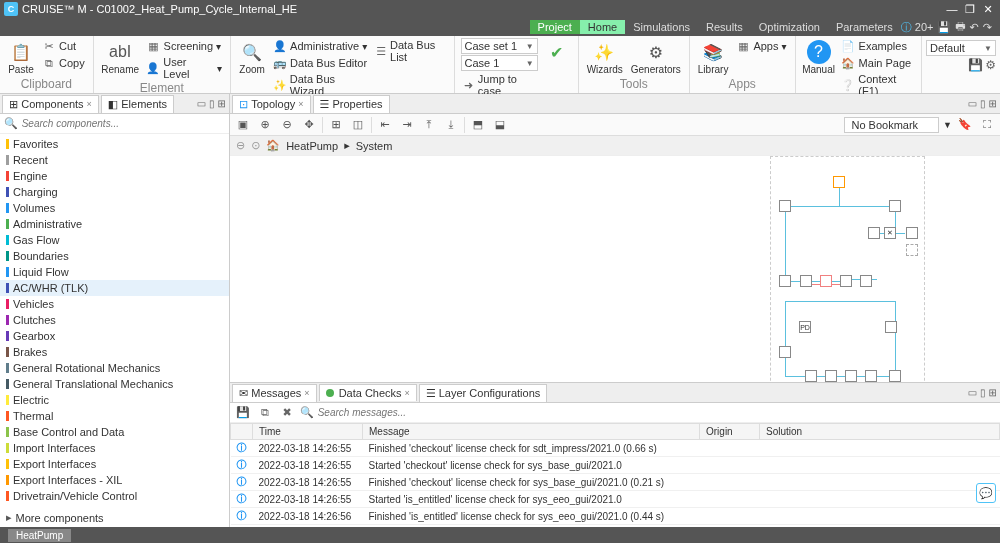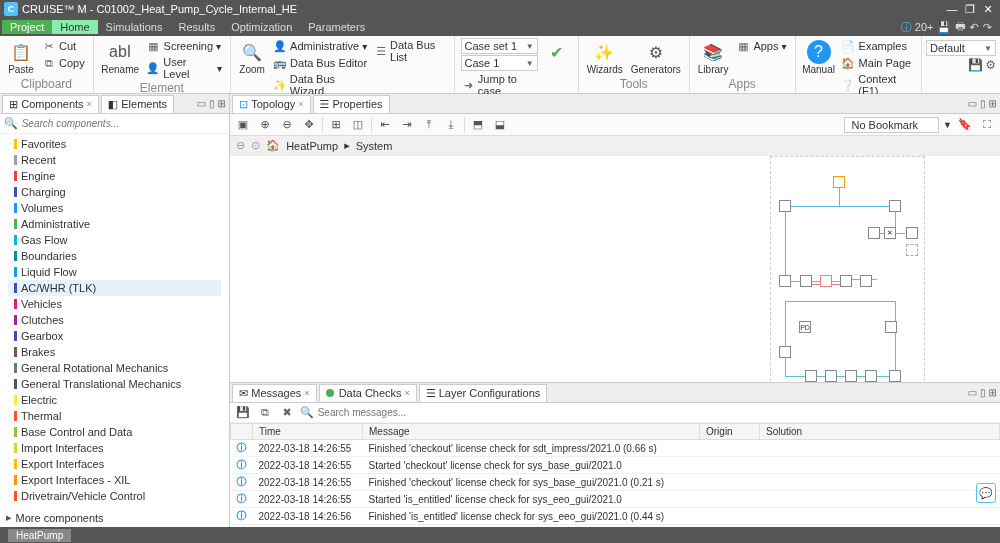--- a/index.html
+++ b/index.html
@@ -2,21 +2,21 @@
 <html><head>
 <meta charset="utf-8">
 <style>
 *{box-sizing:border-box;margin:0;padding:0;font-family:"Segoe UI",Tahoma,sans-serif;font-size:11px;color:#333}
 body{width:1000px;height:543px;background:#f0f0f0;overflow:hidden;position:relative}
 .titlebar{height:18px;background:#555;color:#fff;display:flex;align-items:center;padding:0 4px}
 .titlebar .logo{width:14px;height:14px;background:#4fc3f7;border-radius:2px;margin-right:4px;display:flex;align-items:center;justify-content:center;color:#fff;font-weight:bold;font-size:9px}
 .titlebar .title{color:#fff;flex:1}
 .titlebar .winbtns{display:flex;gap:2px}
 .titlebar .winbtns span{color:#fff;width:16px;text-align:center;cursor:pointer}
-.menubar{height:18px;background:#555;display:flex;align-items:center;padding:0 2px;justify-content:space-between}
+.menubar{height:18px;background:#555;display:flex;align-items:center;padding:0 2px;justify-content:flex-end}
 .menubar .menus{display:flex}
 .menubar .menu{padding:1px 8px;color:#ddd;cursor:pointer}
 .menubar .menu.project{background:#4caf50;color:#fff}
 .menubar .menu.active{background:#86efac;color:#333}
 .menubar .right{display:flex;align-items:center;gap:4px;padding-right:6px}
 .menubar .right span{color:#ddd}
 .menubar .right .badge{color:#4fc3f7}
 .ribbon{height:58px;background:#fbfbfb;border-bottom:1px solid #ccc;display:flex}
 .ribbon-group{border-right:1px solid #ddd;padding:2px 6px;display:flex;flex-direction:column;justify-content:space-between}
 .ribbon-group .label{text-align:center;font-size:12px;color:#888;margin-top:auto}
@@ -33,21 +33,21 @@
 .main{display:flex;height:calc(100% - 18px - 18px - 58px - 16px)}
 .left-panel{width:230px;background:#fff;border-right:1px solid #ccc;display:flex;flex-direction:column}
 .panel-tabs{height:20px;display:flex;align-items:center;background:#eee;border-bottom:1px solid #ccc;padding:0 2px}
 .panel-tab{padding:2px 6px;background:#fff;border:1px solid #ccc;border-bottom:none;margin-right:2px;display:flex;align-items:center;gap:3px;cursor:pointer;font-size:10px}
 .panel-tab .x{font-size:9px;color:#888}
 .panel-tabs .spacer{flex:1}
 .panel-tabs .wbtns{display:flex;gap:1px}
 .panel-tabs .wbtns span{font-size:10px;color:#666;cursor:pointer;padding:0 1px}
 .search-row{height:20px;display:flex;align-items:center;border-bottom:1px solid #eee;padding:0 4px;gap:4px}
 .search-row input{flex:1;border:none;outline:none;font-style:italic;color:#999;font-size:10px}
-.tree{flex:1;overflow-y:auto;padding:2px 8px}
+.tree{flex:1;overflow-y:auto;padding:2px 0}
 .tree-item{padding:2px 6px;display:flex;align-items:center;gap:4px;cursor:pointer;font-size:10.5px}
 .tree-item .bar{width:3px;height:10px}
 .tree-item.sel{background:#e5f1fb}
 .tree-more{padding:3px 6px;color:#555;display:flex;align-items:center;gap:4px;cursor:pointer}
 .center{flex:1;display:flex;flex-direction:column}
 .toolbar{height:22px;border-bottom:1px solid #ddd;display:flex;align-items:center;padding:0 4px;gap:4px;background:#fafafa}
 .toolbar .tbtn{width:18px;height:18px;display:flex;align-items:center;justify-content:center;font-size:11px;color:#555;cursor:pointer}
 .toolbar .sep{width:1px;height:16px;background:#ddd}
 .toolbar .bookmark{margin-left:auto;display:flex;align-items:center;gap:4px}
 .toolbar .bookmark .combo{border:1px solid #ccc;padding:1px 20px 1px 6px;background:#fff;font-size:10px}
@@ -55,21 +55,21 @@
 .breadcrumb .ico{color:#999}
 .canvas{flex:1;background:#fff;position:relative;overflow:hidden}
 .diagram{position:absolute;left:530px;top:10px;width:180px;height:240px}
 .wire{position:absolute;background:#5bc0de}
 .wire.pink{background:#f08080}
 .node{position:absolute;width:12px;height:12px;background:#fff;border:1px solid #888;display:flex;align-items:center;justify-content:center;font-size:7px}
 .dashed{position:absolute;border:1px dashed #ccc}
 .bottom-panel{height:145px;border-top:1px solid #ccc;display:flex;flex-direction:column;background:#fff}
 .msg-toolbar{height:20px;display:flex;align-items:center;padding:0 4px;gap:4px;border-bottom:1px solid #eee}
 .msg-toolbar .tbtn{width:18px;height:18px;display:flex;align-items:center;justify-content:center;color:#666;cursor:pointer}
-.msg-toolbar input{flex:0 0 200px;border:none;color:#999;outline:none;font-size:10px}
+.msg-toolbar input{flex:0 0 200px;border:none;font-style:italic;color:#999;outline:none;font-size:10px}
 .msg-table{flex:1;overflow:auto}
 .msg-table table{width:100%;border-collapse:collapse}
 .msg-table th{text-align:left;padding:2px 6px;border:1px solid #ddd;background:#f5f5f5;font-weight:normal;font-size:10px;position:sticky;top:0}
 .msg-table td{padding:1px 6px;border-bottom:1px solid #f0f0f0;font-size:10px;white-space:nowrap}
 .msg-table .info-ico{color:#2196f3;font-weight:bold}
 .statusbar{height:16px;background:#555;display:flex;align-items:center;padding:0 8px}
 .statusbar .chip{background:#888;color:#fff;padding:1px 8px;font-size:10px}
 .floatbtn{position:absolute;right:4px;bottom:40px;width:20px;height:20px;border:1px solid #4fc3f7;border-radius:3px;display:flex;align-items:center;justify-content:center;color:#4fc3f7;background:#fff}
 .green-dot{width:8px;height:8px;border-radius:50%;background:#4caf50;display:inline-block;margin-right:2px}
 </style>

